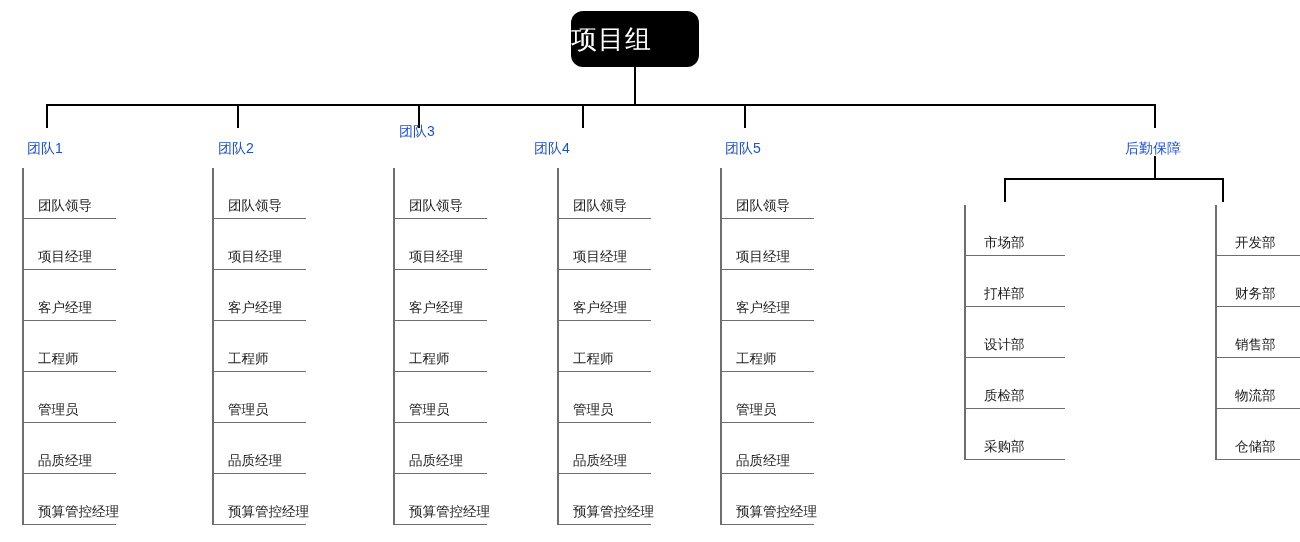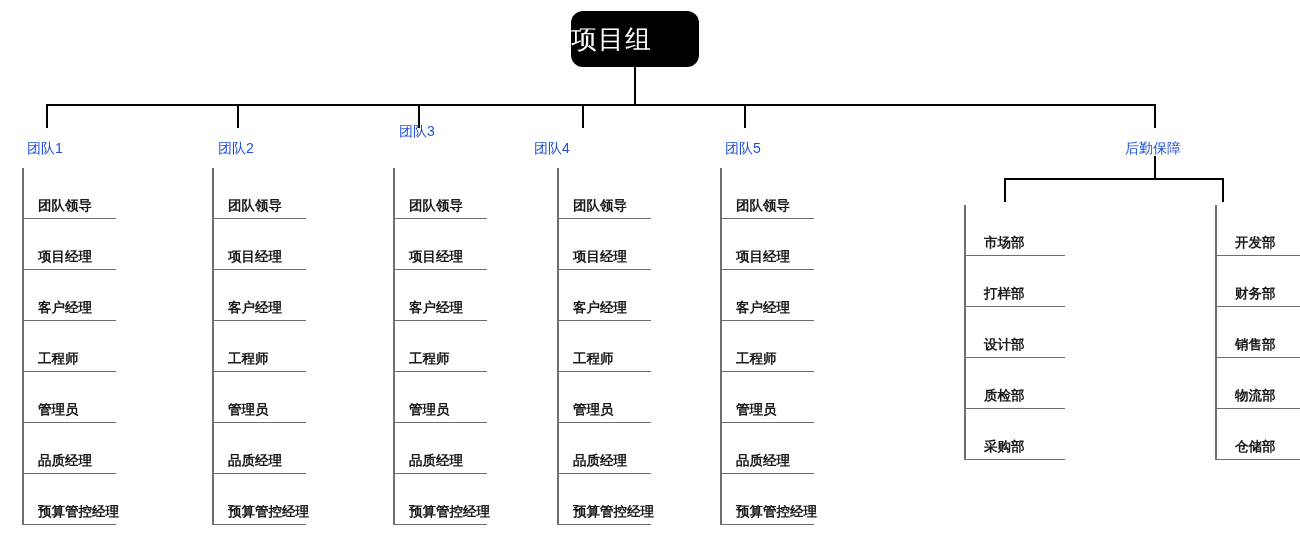--- a/index.html
+++ b/index.html
@@ -54,21 +54,20 @@
     color: #1d4ed8;
     white-space: nowrap;
     line-height: 1;
   }
 
   
   .list-col {
     position: absolute;
     border-left: 2px solid #6e6e6e;
     box-sizing: border-box;
-    font-weight: bold;
   }
   .list-row {
     position: relative;
     height: 51px;
     border-bottom: 1.5px solid #6e6e6e;
     box-sizing: border-box;
   }
   .list-row .row-label {
     position: absolute;
     left: 14px;

